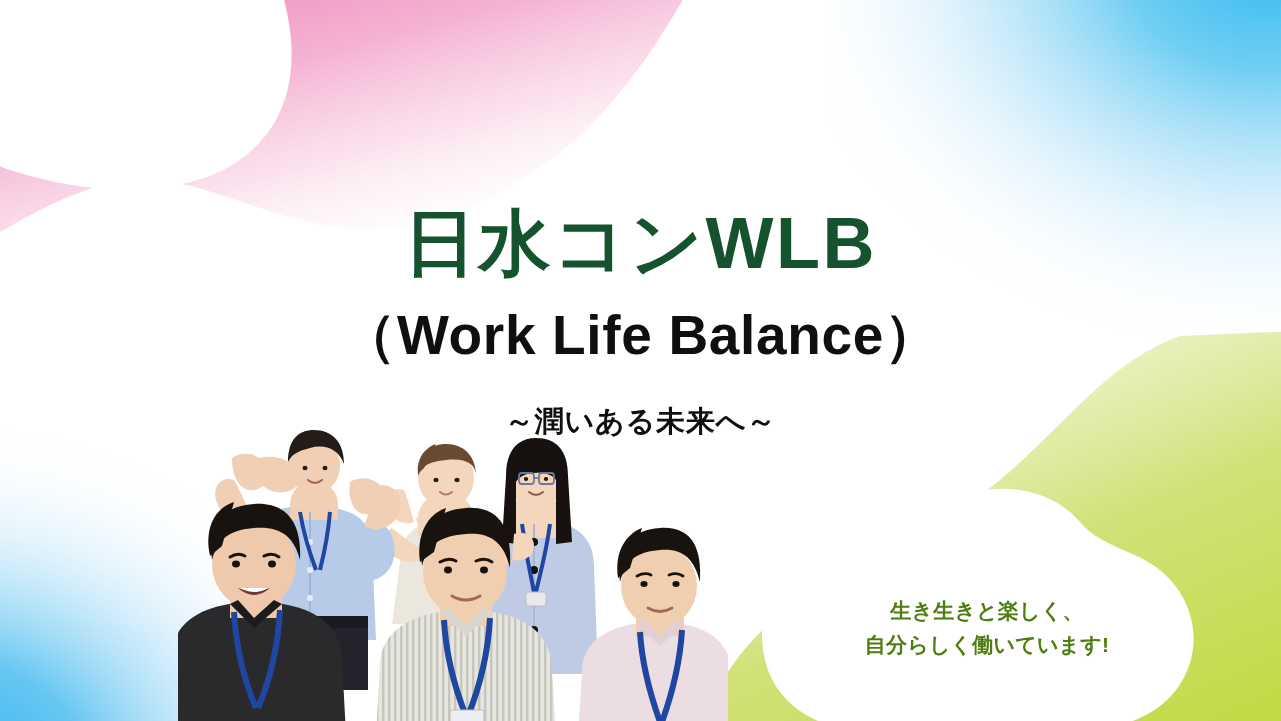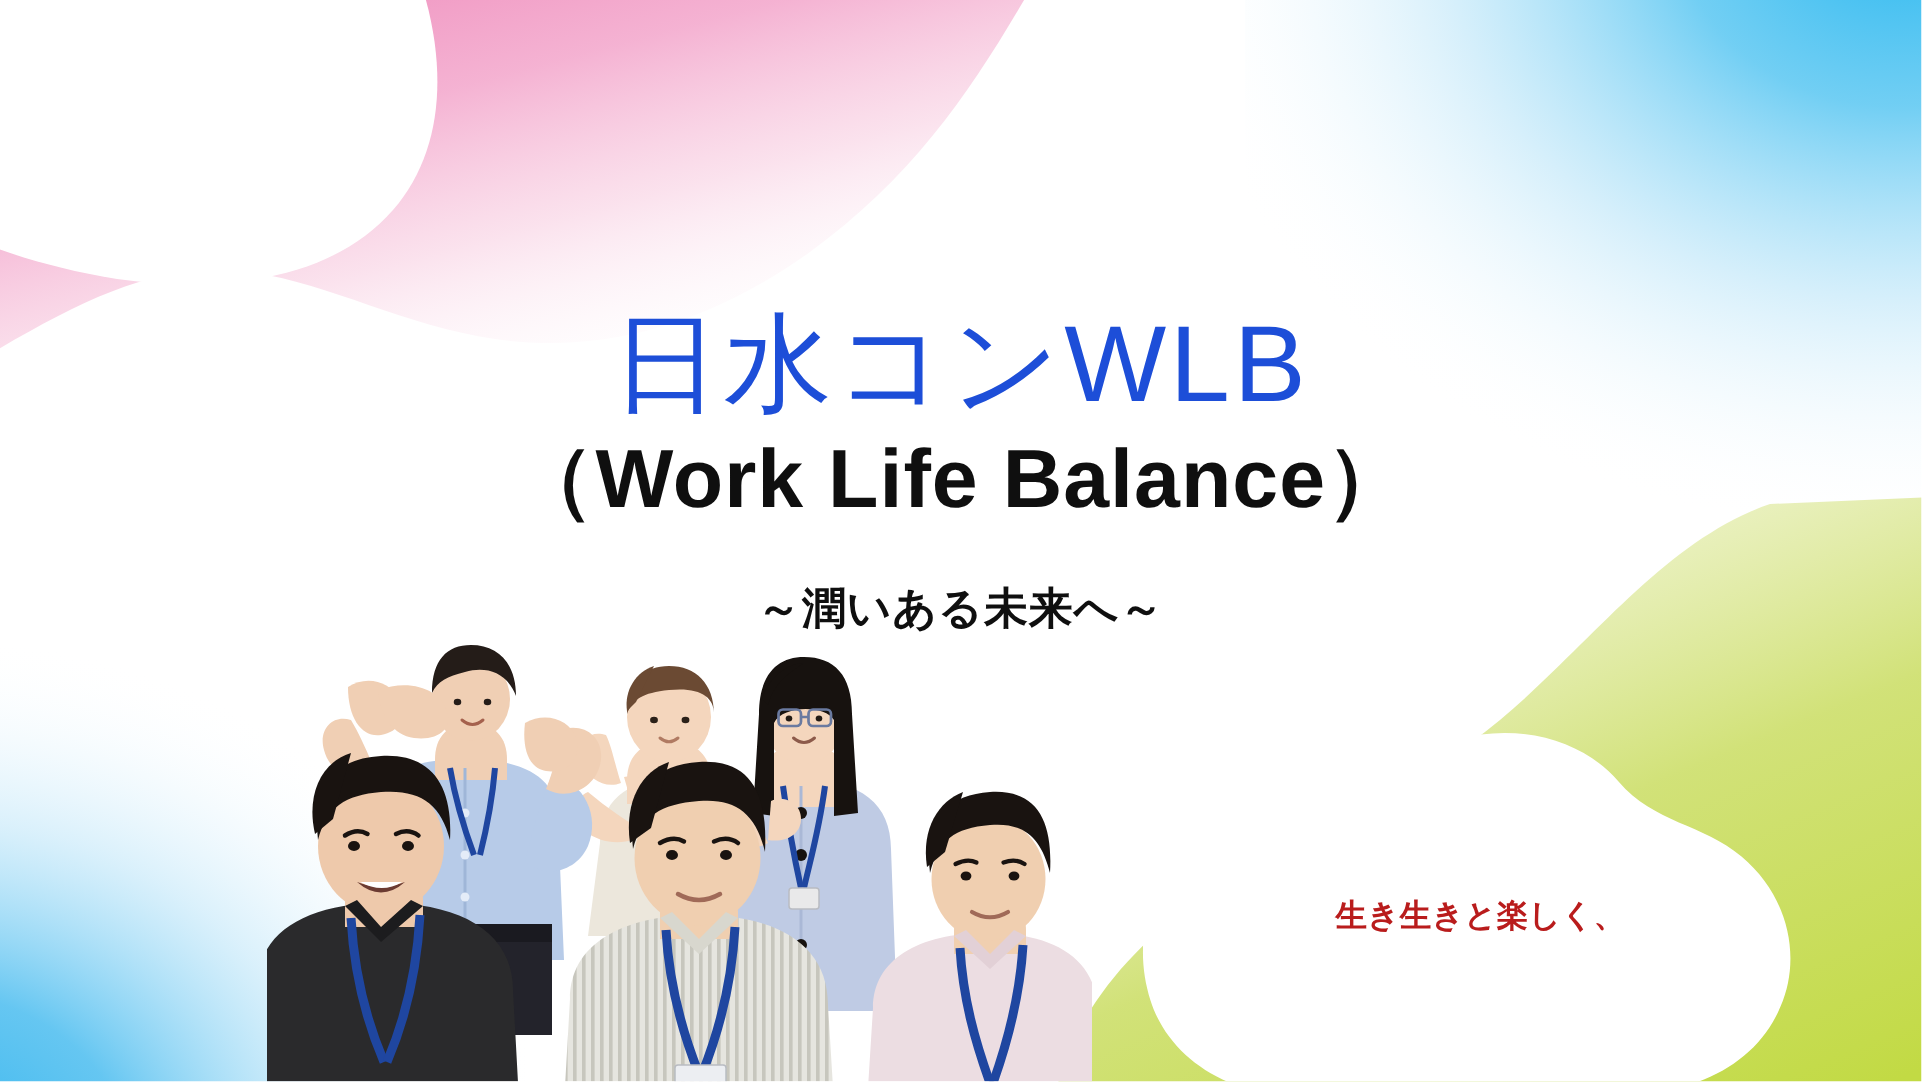--- a/index.html
+++ b/index.html
@@ -38,33 +38,33 @@
   .headline {
     position: absolute;
     left: 0;
     right: 0;
     top: 206px;
     text-align: center;
     z-index: 40;
   }
   .title-main {
     font-size: 72px;
-    font-weight: normal;
-    color: #1d4ed8;
+    font-weight: bold;
+    color: #14532d;
     letter-spacing: 0.035em;
     line-height: 1.04;
     white-space: nowrap;
   }
   .title-sub {
     font-size: 55px;
     font-weight: bold;
     color: #0f0f0f;
     letter-spacing: 0.012em;
     line-height: 1.25;
-    margin-top: 4px;
+    margin-top: 20px;
     white-space: nowrap;
   }
   .title-tag {
     font-size: 29px;
     font-weight: bold;
     color: #0f0f0f;
     letter-spacing: 0.03em;
     margin-top: 32px;
     white-space: nowrap;
   }
@@ -85,21 +85,21 @@
     height: 234px;
   }
   .bubble-text {
     position: absolute;
     left: 0;
     top: 107px;
     width: 460px;
     text-align: center;
     font-size: 21px;
     font-weight: bold;
-    color: #b91c1c;
+    color: #4d7c0f;
     line-height: 1.62;
     letter-spacing: 0.01em;
   }
   .bubble-text div { white-space: nowrap; }
 
   
   .photo {
     position: absolute;
     left: 178px;
     top: 424px;
@@ -192,20 +192,21 @@
                C 436,111 444,152 430,184
                C 416,218 382,238 340,242
                L 110,244
                C 62,244 22,218 10,180
                C -2,142 8,106 34,82
                C 58,60 74,58 96,40
                C 124,16 172,18 214,6 Z" fill="#ffffff"></path>
     </svg>
     <div class="bubble-text">
       <div>生き生きと楽しく、</div>
+      <div>自分らしく働いています!</div>
     </div>
   </div>
 
   <div class="photo">
     <svg width="550" height="297" viewBox="0 0 550 297" xmlns="http://www.w3.org/2000/svg">
       <defs>
         <clipPath id="photoClip">
             <rect x="0" y="0" width="550" height="297"></rect>
           </clipPath>
       </defs>

